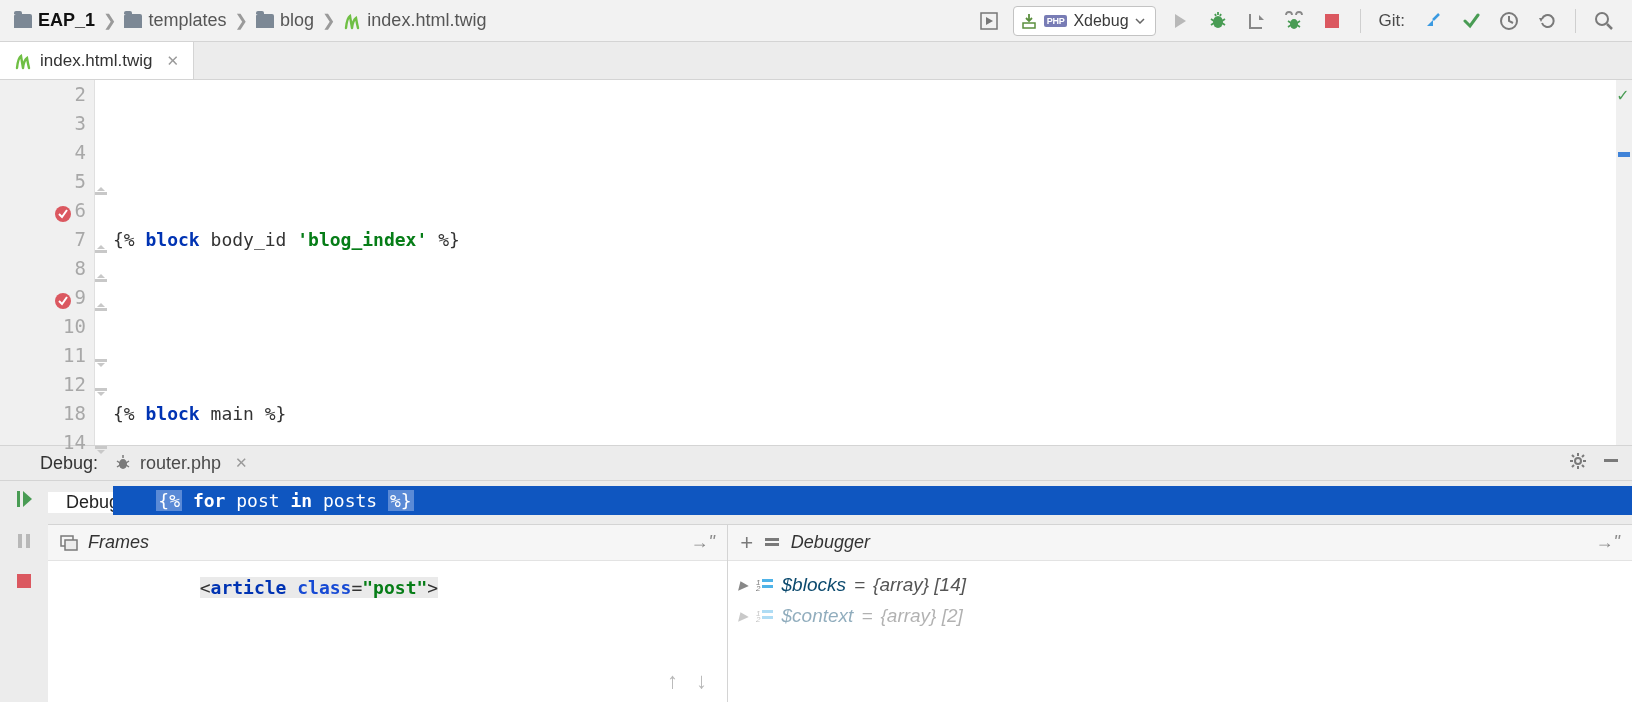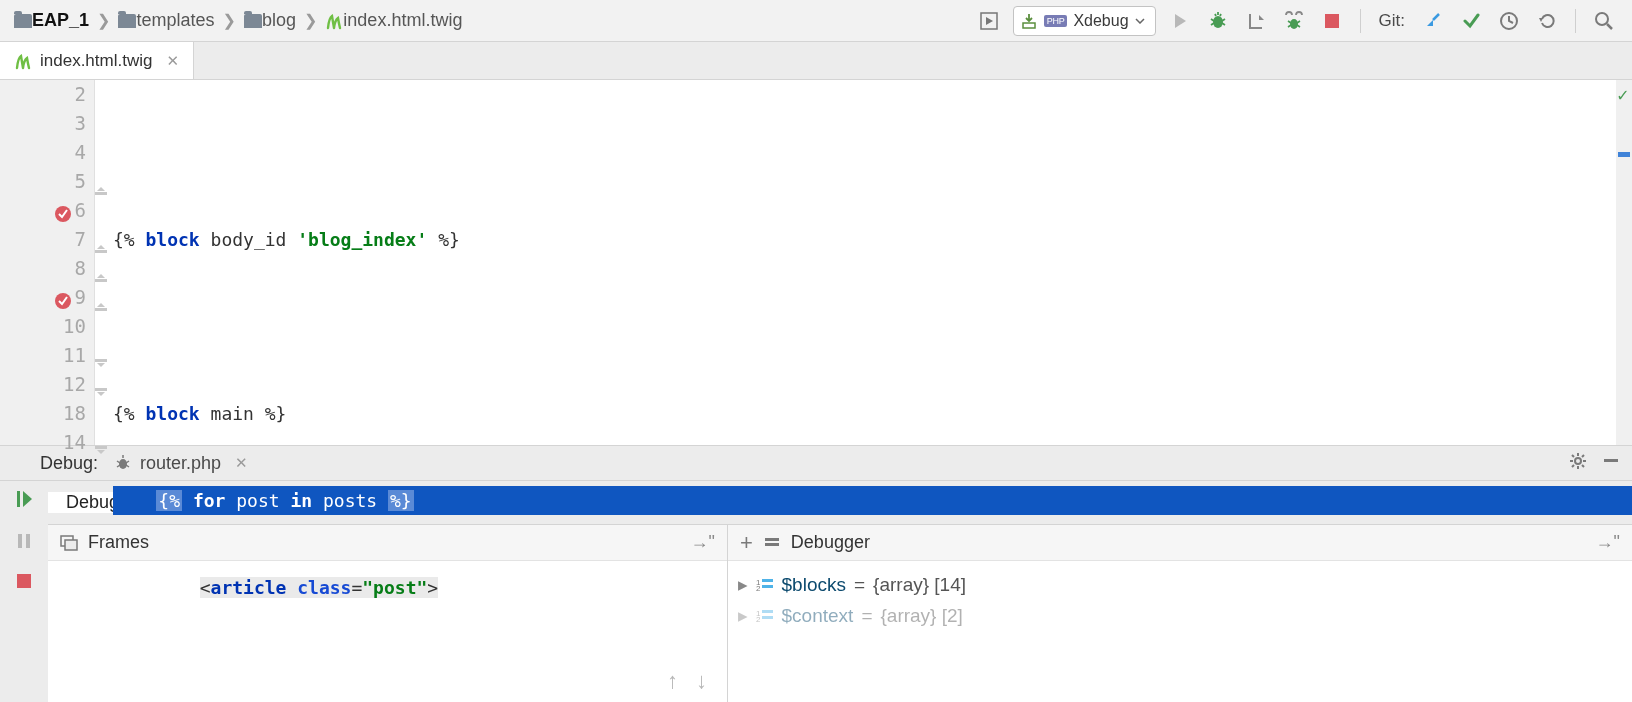--- a/index.html
+++ b/index.html
@@ -24,21 +24,21 @@
 }
 .breadcrumbs {
   display: flex;
   align-items: center;
   gap: 6px;
   flex: 1;
 }
 .crumb {
   display: flex;
   align-items: center;
-  gap: 0;
+  gap: 6px;
   color: #565656;
   font-size: 18px;
 }
 .crumb.bold { font-weight: 700; color: #111; }
 .crumb-sep { color: #9a9a9a; font-size: 16px; margin: 0 2px; }
 .folder-icon {
   width: 18px; height: 14px;
   background: #7c8895;
   border-radius: 2px 2px 0 0;
   position: relative;
@@ -78,21 +78,21 @@
   background: #fff;
   display: flex;
   align-items: center;
   gap: 6px;
   padding: 0 10px 0 6px;
   font-size: 16px;
   color: #3a3a3a;
 }
 .php-badge {
   font-size: 9px;
-  font-weight: 400;
+  font-weight: 700;
   color: #fff;
   background: #787cb5;
   padding: 1px 3px;
   border-radius: 2px;
   letter-spacing: -0.3px;
 }
 .divider-v {
   width: 1px; height: 24px;
   background: #cfcfcf;
   margin: 0 4px;
@@ -256,20 +256,21 @@
 }
 .dbg-toolbar .divider-v { height: 22px; }
 
 .debug-body {
   display: flex;
   height: 177px;
 }
 .frames-pane, .vars-pane {
   display: flex;
   flex-direction: column;
+  font-style: italic;
 }
 .frames-pane { width: 680px; border-right: 1px solid #d4d4d4; }
 .vars-pane { flex: 1; }
 .pane-header {
   height: 36px;
   background: #f6f6f6;
   border-bottom: 1px solid #e3e3e3;
   display: flex;
   align-items: center;
   padding: 0 12px;

